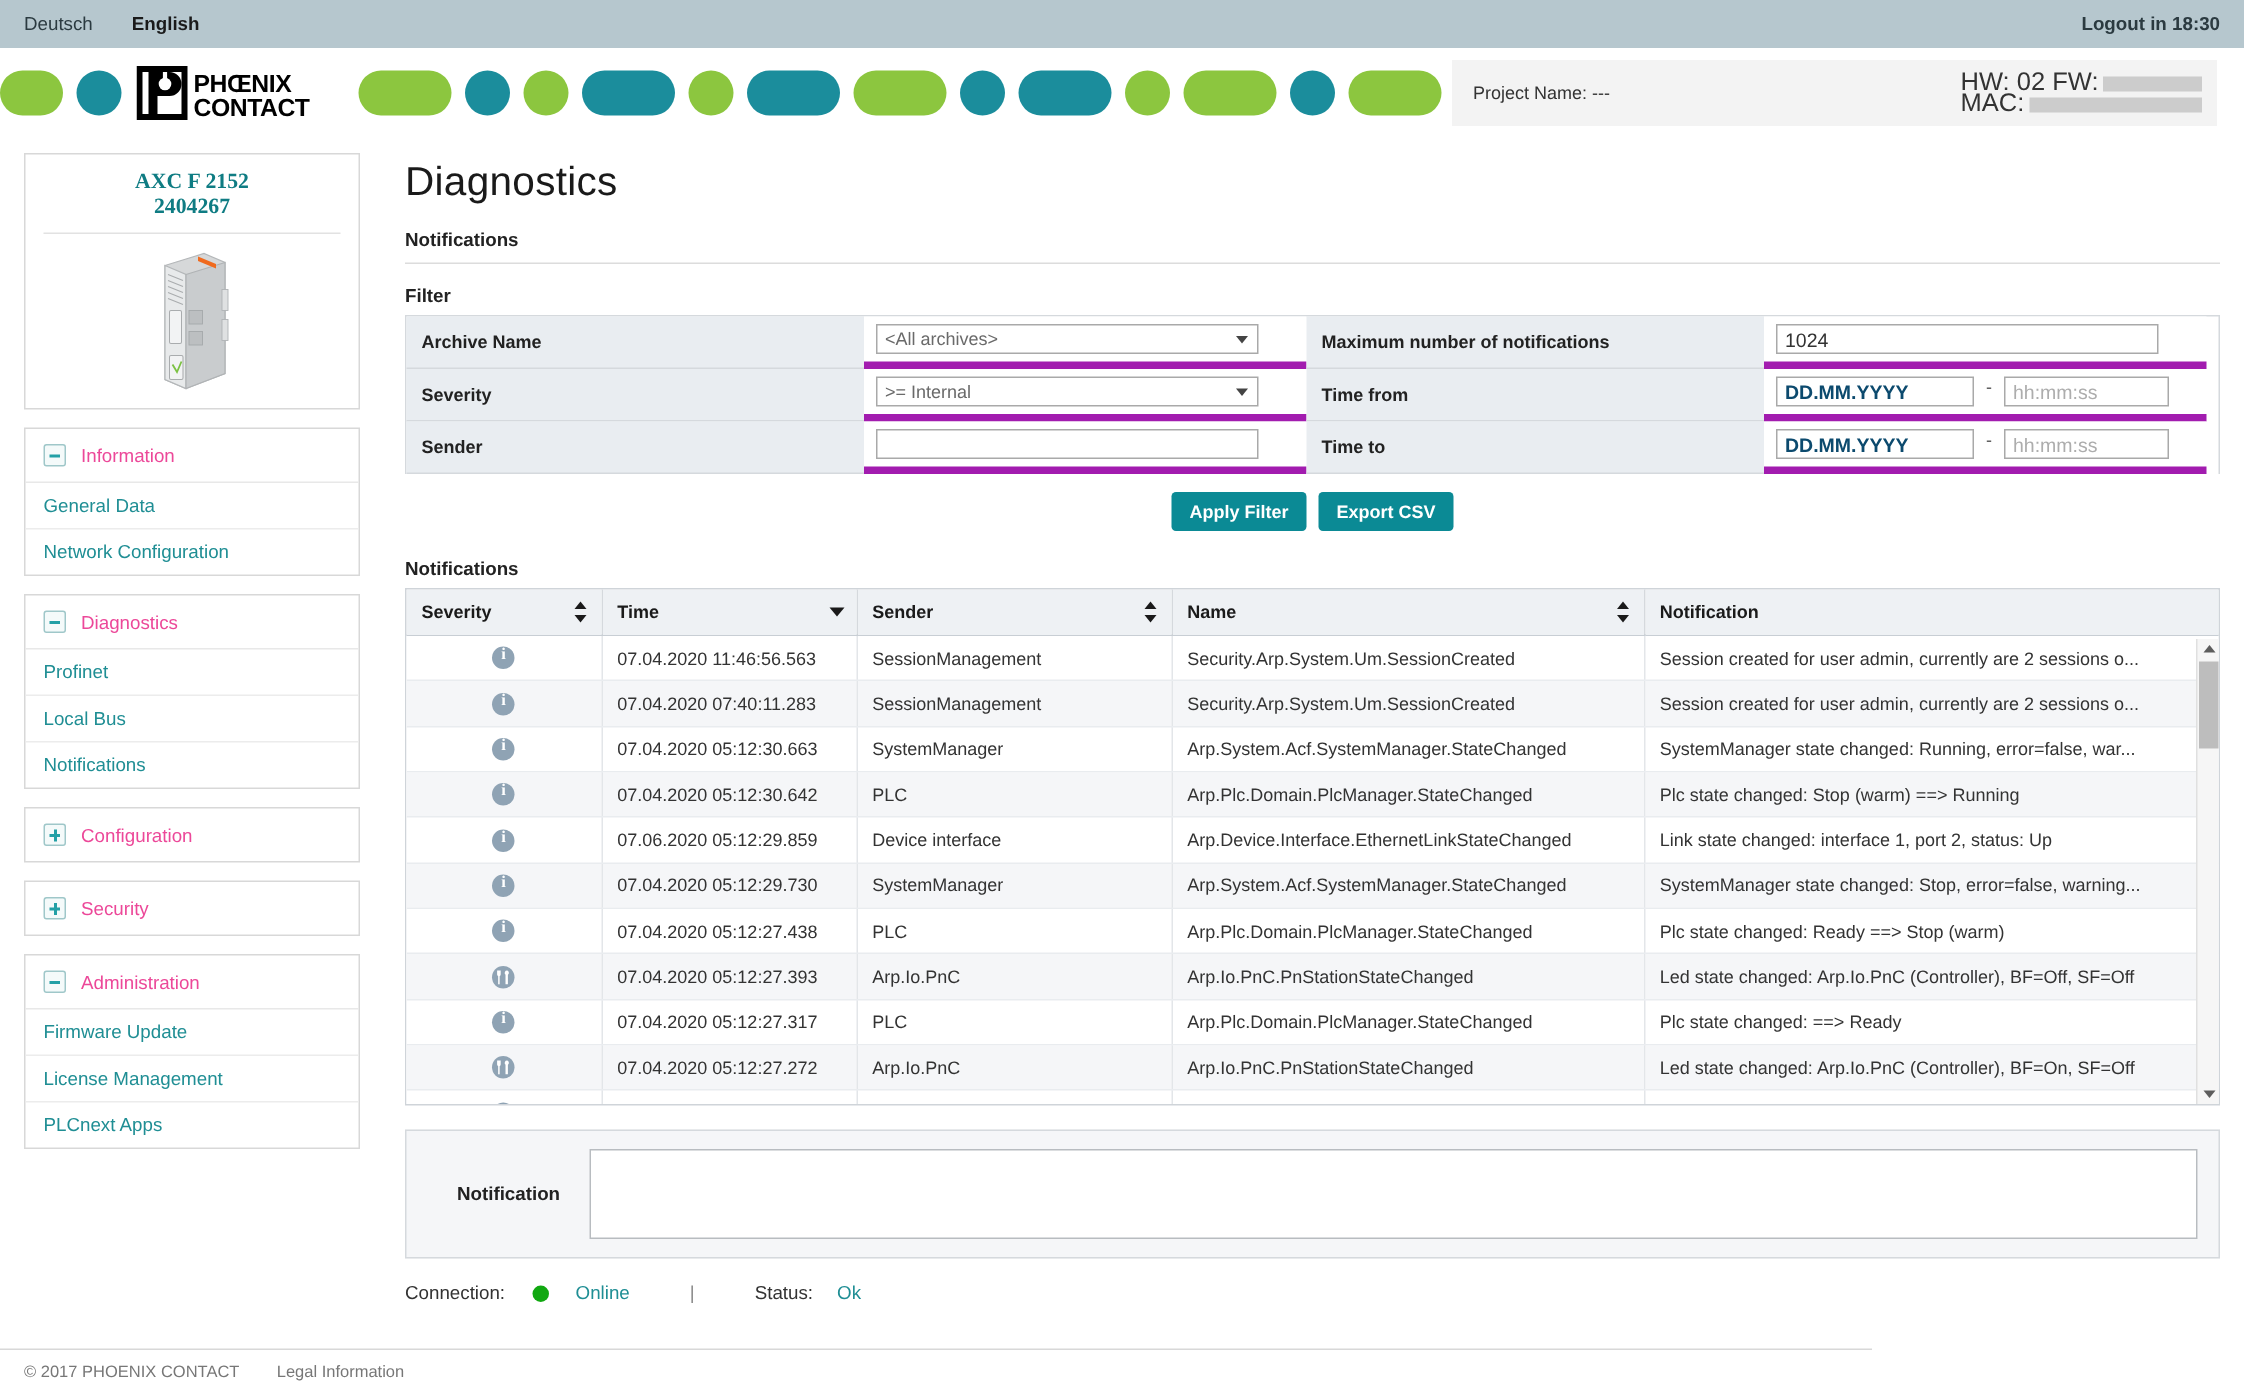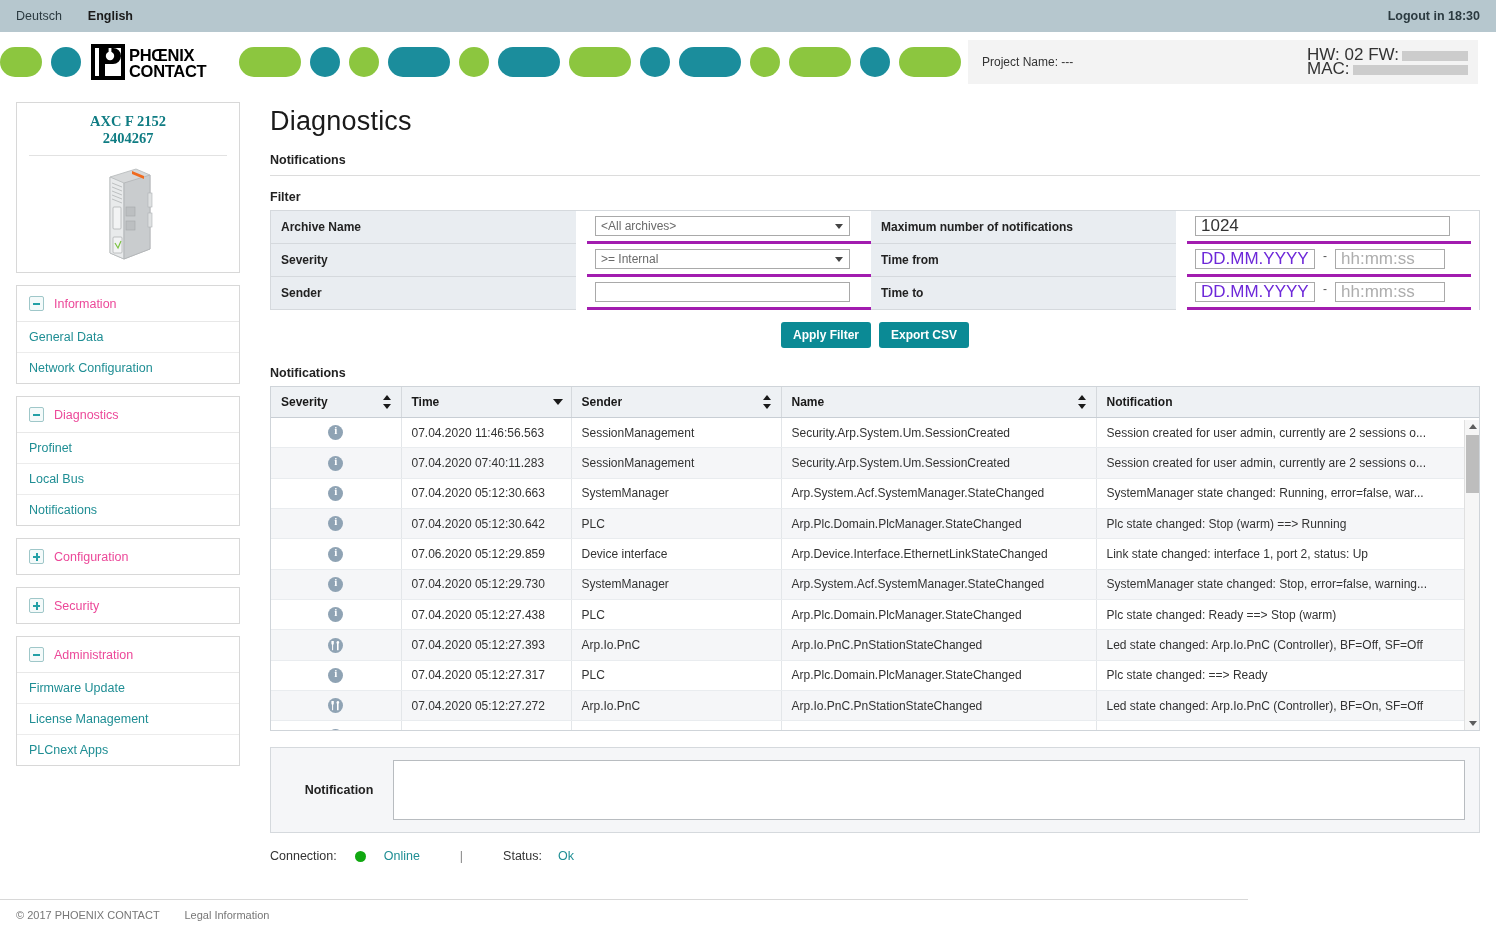--- a/index.html
+++ b/index.html
@@ -132,45 +132,45 @@
   .fl {
     background:#e9edf1;
     font-weight:bold; font-size:12px; color:#222;
     padding:8px 10px;
     border-bottom:1px solid #d5d9dd;
     display:flex; align-items:center;
   }
   .fv {
     background:#ffffff;
     padding:5px 8px;
-    border-bottom:3px solid #a21caf;
-    display:flex; align-items:flex-start; gap:8px;margin-left:11px;
+    border-bottom:5px solid #a21caf;
+    display:flex; align-items:flex-start; gap:8px;
   }
   .sel {
     width:255px; height:20px;
     border:1px solid #a9a9a9; background:#fff;
     font-size:12px; color:#6a6a6a;
     display:flex; align-items:center;
     padding:0 5px; position:relative;
   }
   .sel .caret {
     position:absolute; right:6px; top:50%;
     margin-top:-2px;
     width:0;height:0;
     border-left:4px solid transparent;
     border-right:4px solid transparent;
     border-top:5px solid #444;
   }
   .inp {
     height:20px; border:1px solid #a9a9a9; background:#fff;
-    font-size:17px; color:#333; padding:0 5px;
+    font-size:13px; color:#333; padding:0 5px;
     display:flex; align-items:center;
   }
   .inp.wide { width:255px; }
-  .inp.date { width:120px; color:#6d28d9; }
+  .inp.date { width:132px; color:#0c4a6e;font-weight:bold; }
   .inp.time { width:110px; color:#adadad; }
   .dash { color:#555; font-size:12px; }
 
   .btnrow { display:flex; justify-content:center; gap:8px; margin:12px 0 18px; }
   .btn {
     background:#0b8a95; color:#fff; font-weight:bold; font-size:12px;
     border:none; border-radius:3px;
     padding:6px 12px; cursor:pointer;
   }
 

